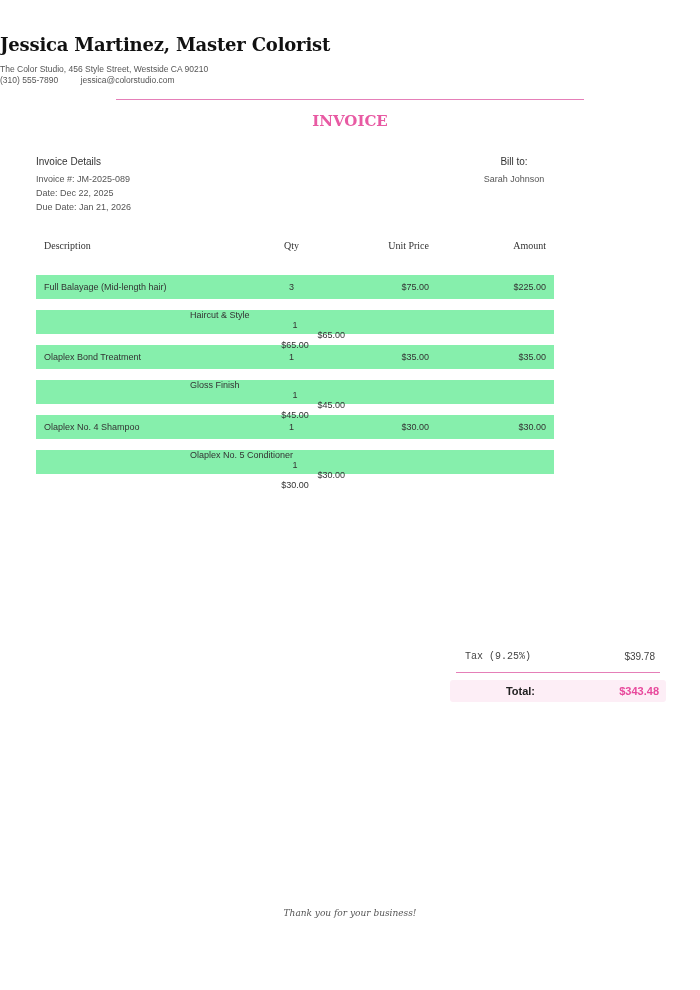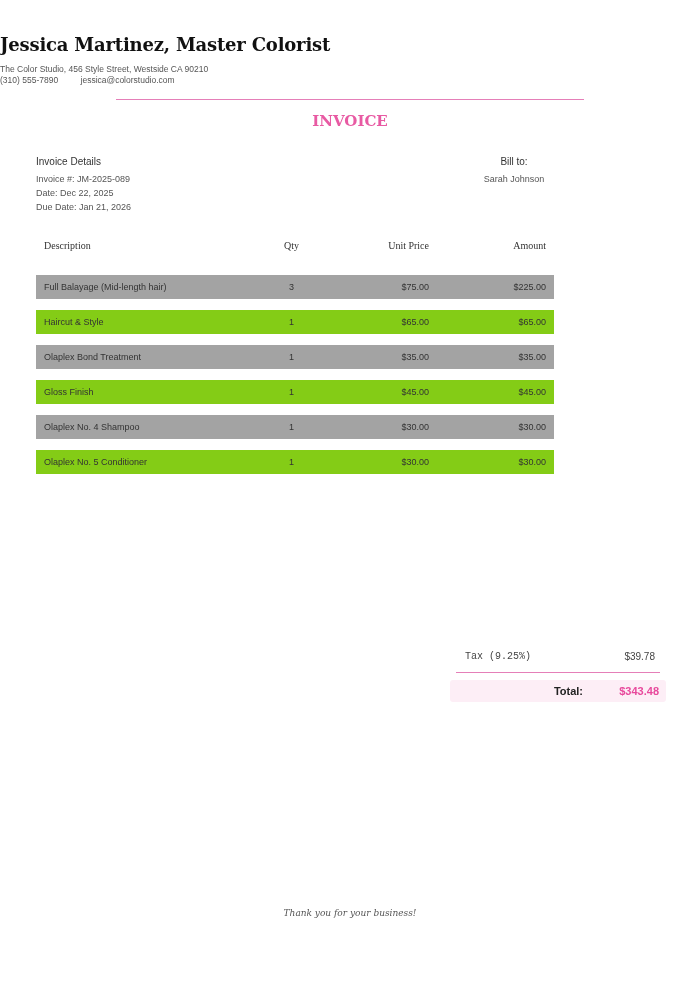--- a/index.html
+++ b/index.html
@@ -18,37 +18,37 @@
     font-family: "DejaVu Serif", "Liberation Serif", serif; font-size: 15px; font-weight: bold; color: #e85aa3; }
 
   .details { position: absolute; top: 156px; left: 36px; width: 300px; }
   .billto { position: absolute; top: 156px; left: 414px; width: 200px; text-align: center; }
   .sec-head { font-size: 10px; color: #333; margin-bottom: 5px; }
   .det-line { font-size: 9px; color: #555; line-height: 14px; }
 
   .table { position: absolute; top: 240px; left: 36px; width: 518px; }
   .thead { display: flex; height: 20px; font-size: 10px; color: #333; padding: 0 8px; font-family: Liberation Serif, serif; }
   .row { display: flex; height: 24px; align-items: center; font-size: 9px; color: #333; padding: 0 8px; margin-top: 11px; }
-  .row.odd { background: #a3a3a3; }
-  .row.even { background: #84cc16; }
+  .row.odd { background: #86efac; }
+  .row.even { background: #86efac; flex-direction: column; }
   .row.first { margin-top: 15px; }
   .c-desc { width: 210px; }
   .c-qty { width: 75px; text-align: center; }
   .c-unit { width: 100px; text-align: right; }
   .c-amt { flex: 1; text-align: right; }
 
   .totals { position: absolute; top: 640px; left: 450px; width: 216px; }
   .trow { display: flex; height: 17px; align-items: center; font-size: 10px; color: #444; }
   .trow .tl { width: 85px; text-align: right; }
   .trow .tv { flex: 1; text-align: right; padding-right: 7px; }
   .trow.tax { margin-top: 8px; }
   .trow.tax .tl { width: 81px; font-family: Liberation Mono, monospace; }
   .trow.tax .tv { padding-right: 11px; }
   .tdiv { margin: 7px 6px 0 6px; height: 1px; background: #e57fb8; }
-  .total-box { margin-top: 7px; height: 22px; background: #fdeef6; border-radius: 3px; display: flex; align-items: center; padding-left: 48px; }
+  .total-box { margin-top: 7px; height: 22px; background: #fdeef6; border-radius: 3px; display: flex; align-items: center; }
   .total-box .tl { width: 85px; text-align: right; font-size: 11px; font-weight: bold; color: #222; }
   .total-box .tv { flex: 1; text-align: right; padding-right: 7px; font-size: 11px; font-weight: bold; color: #e8499c; }
 
   .footer { position: absolute; top: 908px; left: 0; width: 700px; text-align: center; }
   .thanks { font-family: "DejaVu Serif", "Liberation Serif", serif; font-style: italic; font-size: 9px; color: #555; }
   .fcontact { margin-top: 14px; font-size: 8.5px; color: #888; }
   .fcontact span + span { margin-left: 20px; }
 </style>
 </head>
 <body>

